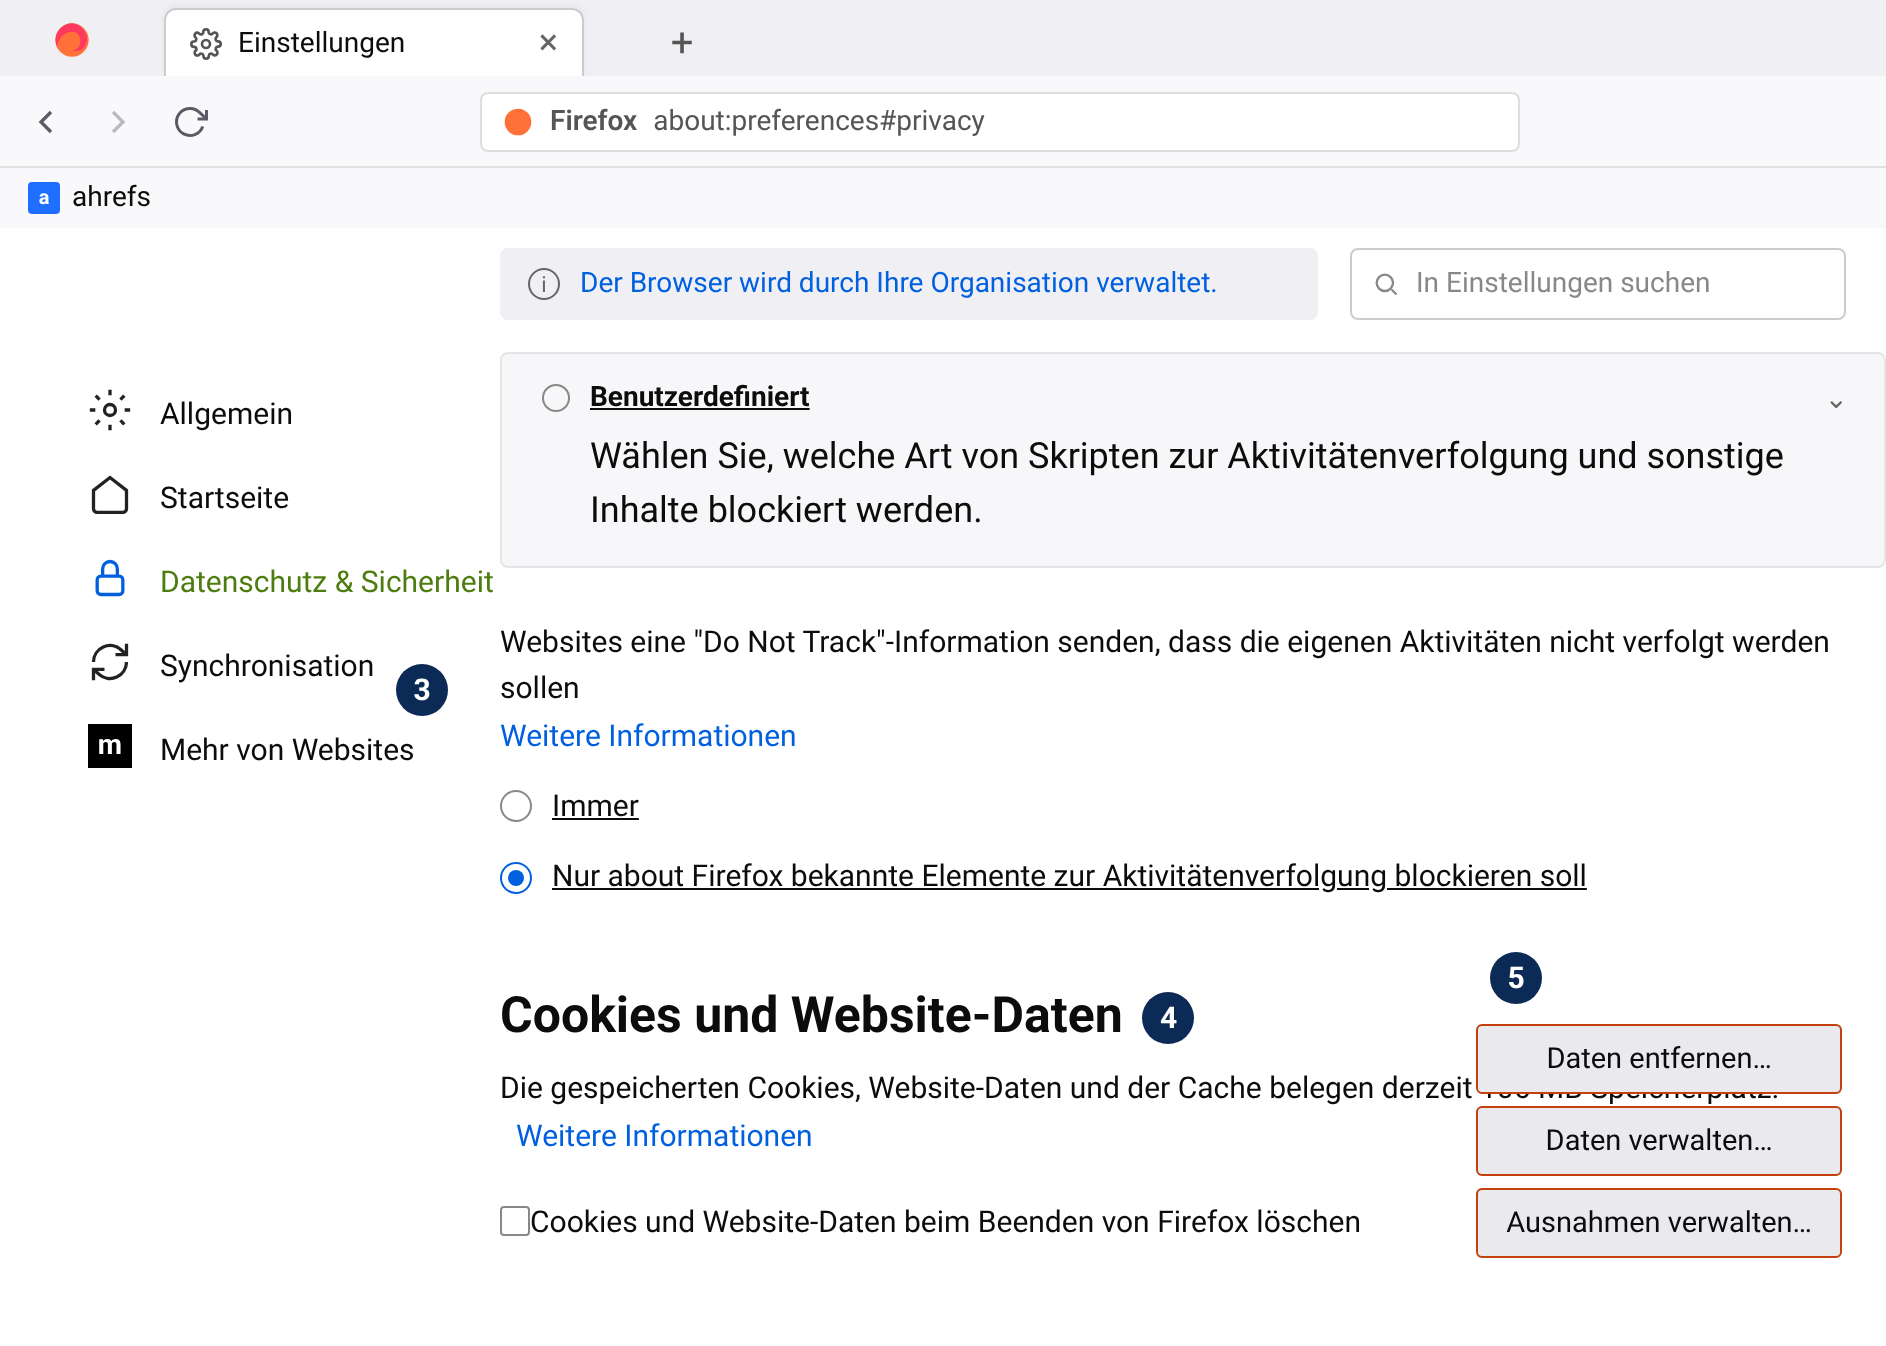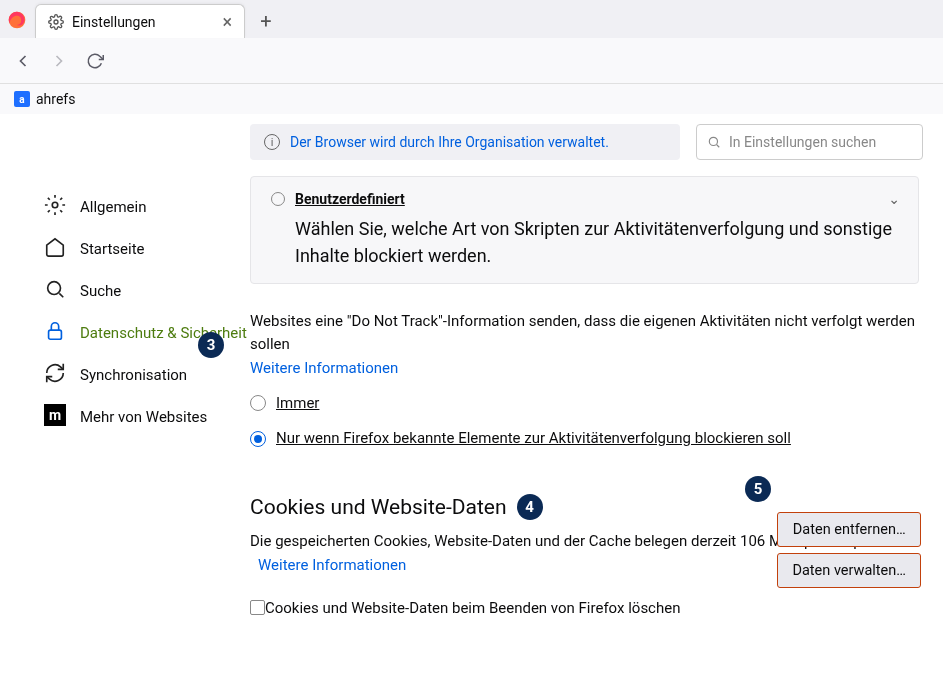--- a/index.html
+++ b/index.html
@@ -1,18 +1,18 @@
 <!DOCTYPE html>
 <html><head>
 <meta charset="utf-8">
 <style>
   * { box-sizing: border-box; margin: 0; padding: 0; font-family: -apple-system, BlinkMacSystemFont, "Segoe UI", Roboto, sans-serif; }
   body { width: 943px; height: 673px; background: #fff; overflow: hidden; font-size: 14px; color: #0c0c0d; }
 
-  .chrome-top { background: #f0f0f4; height: 38px; display: flex; align-items: flex-end; padding-left: 5px; }
+  .chrome-top { background: #f0f0f4; height: 38px; display: flex; align-items: flex-end; padding-left: 24px; gap: 28px; }
   .ff-logo { width: 24px; height: 24px; display:flex;align-items:center;justify-content:center; margin-bottom:6px; margin-right:6px;}
   .tab { background: #fff; border: 1px solid #ccc; border-bottom: none; border-radius: 6px 6px 0 0; height: 34px; display: flex; align-items: center; padding: 0 12px; gap: 8px; min-width: 210px; box-shadow: 0 -1px 3px rgba(0,0,0,0.05); }
   .tab .gear { width:16px;height:16px; }
   .tab .close { margin-left: auto; font-size: 18px; color:#666; line-height:1;}
   .newtab { width: 30px; height:30px; display:flex;align-items:center;justify-content:center; font-size:20px; color:#555; margin-left:6px; margin-bottom:2px;}
 
   .nav-row { height: 46px; background:#f9f9fb; border-bottom:1px solid #e0e0e0; display:flex;align-items:center; padding: 0 12px; gap: 14px;}
   .nav-icon { width:22px;height:22px; display:flex;align-items:center;justify-content:center; color:#5b5b66;}
   .urlbar { margin-left: 120px; background:#fff; border:1px solid #ddd; border-radius:4px; height:30px; display:flex;align-items:center; padding:0 10px; gap:8px; flex:0 0 520px;}
   .urlbar .ff-icon{width:16px;height:16px;}
@@ -26,38 +26,38 @@
   .sidebar-item { display:flex; align-items:flex-end; gap:14px; padding: 10px 0; cursor:pointer; font-size:15px;}
   .sidebar-item svg, .sidebar-item .m-logo { width:22px; height:22px; flex-shrink:0;}
   .sidebar-item.selected { color:#4d7c0f; }
   .sidebar-item.selected svg { stroke:#0060df; }
   .m-logo { background:#000; color:#fff; font-weight:bold; font-size:14px; display:flex;align-items:center;justify-content:center;}
 
   .main { flex:1; position:relative; padding-top: 10px;}
   .top-row { display:flex; gap:16px; padding: 0 20px 16px 0; align-items:center;}
   .org-banner { flex:1; background:#f0f0f4; border-radius:4px; padding:10px 14px; display:flex; align-items:center; gap:10px; color:#0060df; font-size:14px;}
   .org-banner .info-i{width:16px;height:16px;border:1.5px solid #666;border-radius:50%;display:flex;align-items:center;justify-content:center;font-size:11px;color:#666;flex-shrink:0;}
-  .search-box { width: 227px; height:36px; border:1px solid #ccc; border-radius:4px; display:flex;align-items:center;padding:0 10px;gap:8px;color:#888;}
-
-  .scroll { padding-right: 24px;}
+  .search-box { width: 248px; height:36px; border:1px solid #ccc; border-radius:4px; display:flex;align-items:center;padding:0 10px;gap:8px;color:#888;}
+
+  .scroll { }
   .custom-box { background:#f7f7f9; border:1px solid #e5e5e8; border-radius:4px; padding:14px 20px; position:relative;}
   .custom-box .hdr{display:flex;align-items:center;gap:10px;font-weight:bold;}
   .custom-box .hdr .radio{width:14px;height:14px;border:1.5px solid #888;border-radius:50%;}
   .custom-box p{margin:8px 0 0 24px; font-size:18px; line-height:1.5;}
   .custom-box .chev{position:absolute;right:18px;top:14px;color:#666;}
 
   .dnt { margin-top:26px; font-size:15px; line-height:1.55;}
   .dnt a{color:#0060df;text-decoration:none;}
   .radio-row{display:flex;align-items:center;gap:10px;margin-top:12px;font-size:15px;text-decoration:underline;}
   .radio-outer{width:16px;height:16px;border:1.5px solid #888;border-radius:50%;display:flex;align-items:center;justify-content:center;}
   .radio-outer.sel{border-color:#0060df;}
   .radio-outer.sel::after{content:"";width:8px;height:8px;background:#0060df;border-radius:50%;}
 
   .heading-row{margin-top:44px;display:flex;align-items:center;gap:10px;}
-  .heading-row h2{font-size:21px;font-weight:400;}
+  .heading-row h2{font-size:25px;font-weight:700;}
   .para{margin-top:10px;font-size:15px;line-height:1.55;}
   .para a{color:#0060df;text-decoration:none;margin-left:8px;}
   .check-row{margin-top:22px;display:flex;align-items:center;gap:0;font-size:15px;}
   .check-box{width:15px;height:15px;border:1.5px solid #888;border-radius:2px;}
 
   .btn-col{position:absolute;right:22px;top:392px;display:flex;flex-direction:column;gap:6px;align-items:stretch;}
   .btn{background:#e9e9ee;border:1px solid #c2410c;border-radius:3px;padding:8px 14px;font-size:14.5px;text-align:center;cursor:pointer;}
 
   .numbadge{width:26px;height:26px;border-radius:50%;background:#0b2a55;color:#fff;font-weight:bold;display:flex;align-items:center;justify-content:center;font-size:15px;}
   .badge3{position:absolute;left:198px;top:218px;}
@@ -94,20 +94,27 @@
       <svg viewBox="0 0 24 24" width="20" height="20" fill="none" stroke="currentColor" stroke-width="2">
         <path d="M9 6l6 6-6 6"></path>
       </svg>
     </div>
   <div class="nav-icon">
       <svg viewBox="0 0 24 24" width="18" height="18" fill="none" stroke="currentColor" stroke-width="2">
         <path d="M23 4v6h-6"></path>
         <path d="M20.49 15a9 9 0 1 1-2.12-9.36L23 10"></path>
       </svg>
     </div>
+  <div class="urlbar">
+    <svg class="ff-icon" viewBox="0 0 24 24">
+        <circle cx="12" cy="12" r="10" fill="#ff7139"></circle>
+      </svg>
+    <span class="branding">Firefox</span>
+    <span class="addr">about:preferences#privacy</span>
+  </div>
 </div>
 
 <div class="bookmarks">
   <div class="bm-icon">a</div>
   <span>ahrefs</span>
 </div>
 
 <div class="content-area">
   <div class="sidebar" style="position:relative;">
     <div class="sidebar-item">
@@ -115,27 +122,20 @@
           <circle cx="12" cy="12" r="3"></circle>
           <path d="M12 1v3M12 20v3M4.2 4.2l2.1 2.1M17.7 17.7l2.1 2.1M1 12h3M20 12h3M4.2 19.8l2.1-2.1M17.7 6.3l2.1-2.1"></path>
         </svg>
       <span>Allgemein</span>
     </div>
     <div class="sidebar-item">
       <svg viewBox="0 0 24 24" fill="none" stroke="#222" stroke-width="1.8">
           <path d="M3 10l9-7 9 7v10a2 2 0 0 1-2 2H5a2 2 0 0 1-2-2z"></path>
         </svg>
       <span>Startseite</span>
-    </div>
-    <div class="sidebar-item">
-      <svg viewBox="0 0 24 24" fill="none" stroke="#222" stroke-width="1.8">
-          <circle cx="11" cy="11" r="7"></circle>
-          <path d="M21 21l-4.3-4.3"></path>
-        </svg>
-      <span>Suche</span>
     </div>
     <div class="sidebar-item selected">
       <svg viewBox="0 0 24 24" fill="none" stroke="#0060df" stroke-width="1.8">
           <rect x="5" y="11" width="14" height="10" rx="2"></rect>
           <path d="M8 11V7a4 4 0 1 1 8 0v4"></path>
         </svg>
       <span>Datenschutz &amp; Sicherheit</span>
     </div>
     <div class="sidebar-item">
       <svg viewBox="0 0 24 24" fill="none" stroke="#222" stroke-width="1.8">
@@ -180,21 +180,21 @@
 
       <div class="dnt">
         <div>Websites eine "Do Not Track"-Information senden, dass die eigenen Aktivitäten nicht verfolgt werden sollen</div>
         <a href="#">Weitere Informationen</a>
         <div class="radio-row">
           <span class="radio-outer"></span>
           <span>Immer</span>
         </div>
         <div class="radio-row">
           <span class="radio-outer sel"></span>
-          <span>Nur wenn Firefox bekannte Elemente zur Aktivitätenverfolgung blockieren soll</span>
+          <span>Nur about Firefox bekannte Elemente zur Aktivitätenverfolgung blockieren soll</span>
         </div>
       </div>
 
       <div class="heading-row">
         <h2>Cookies und Website-Daten</h2>
         <div class="numbadge">4</div>
       </div>
       <div class="para">
         <span>Die gespeicherten Cookies, Website-Daten und der Cache belegen derzeit 106 MB Speicherplatz.</span>
         <a href="#">Weitere Informationen</a>
@@ -204,15 +204,16 @@
         <span>Cookies und Website-Daten beim Beenden von Firefox löschen</span>
       </div>
     </div>
 
     <div class="btn-col">
       <div class="badge5-wrap">
           <div class="numbadge" style="position:absolute;right:150px;top:-30px;">5</div>
         </div>
       <div class="btn">Daten entfernen…</div>
       <div class="btn">Daten verwalten…</div>
+      <div class="btn">Ausnahmen verwalten…</div>
     </div>
   </div>
 </div>
 
 </body></html>

